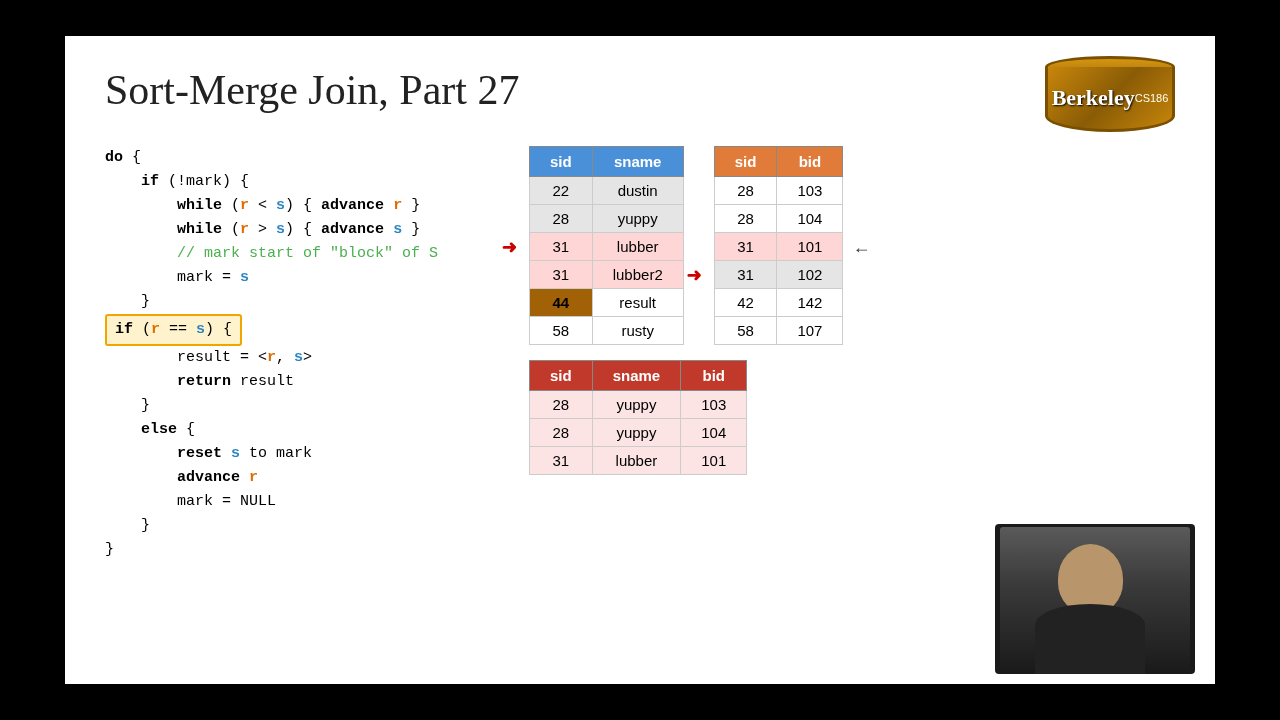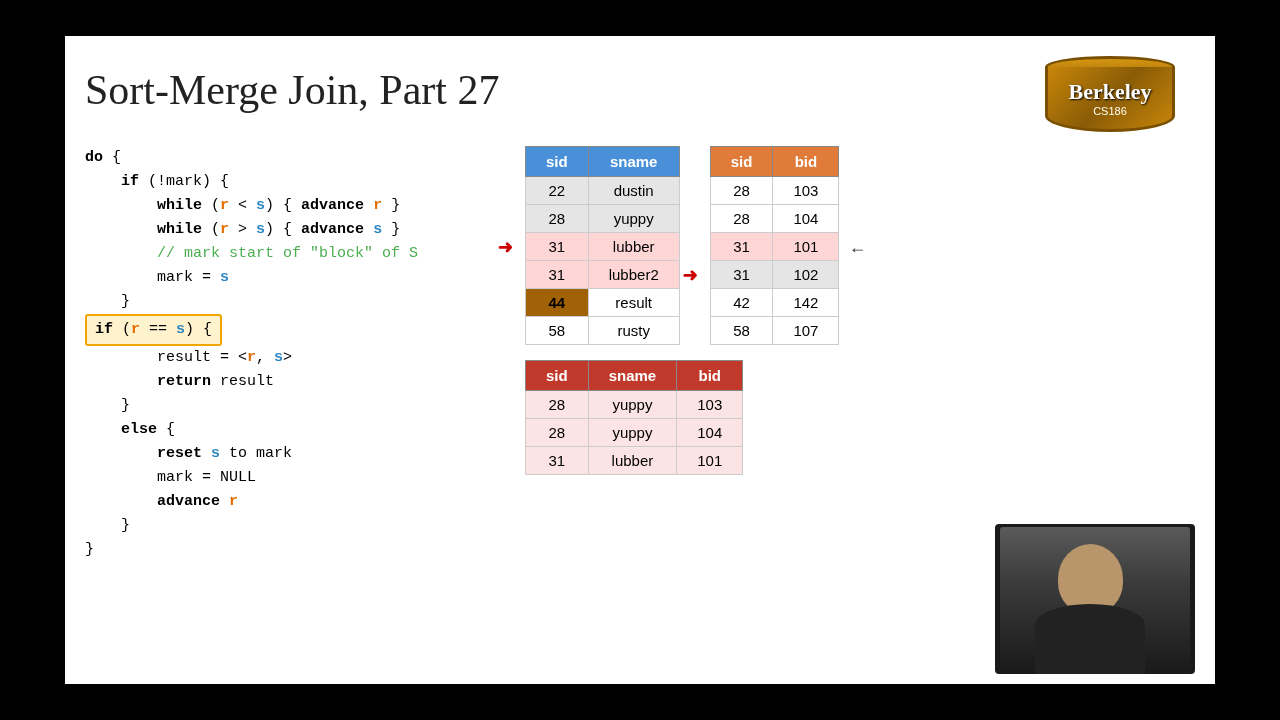--- a/index.html
+++ b/index.html
@@ -11,32 +11,32 @@
       align-items: center;
       justify-content: center;
       font-family: Arial, sans-serif;
       overflow: hidden;
     }
     #slide {
       width: 1150px;
       height: 648px;
       background: #fff;
       position: relative;
-      padding: 30px 20px;
+      padding: 30px 40px;
     }
     .title {
       font-size: 42px;
       font-weight: normal;
       color: #222;
       margin-bottom: 20px;
       font-family: 'Times New Roman', serif;
     }
     .content-area {
       display: flex;
-      gap: 20px;
+      gap: 4px;
       align-items: flex-start;
       margin-top: 32px;
     }
     .code-block {
       font-family: 'Courier New', monospace;
       font-size: 15px;
       line-height: 1.6;
       flex: 0 0 420px;
     }
     .code-line {
@@ -124,21 +124,21 @@
     .barrel-body {
       width: 130px;
       height: 65px;
       background: linear-gradient(135deg, #c8860a 0%, #8a5c06 50%, #c8860a 100%);
       border-radius: 0 0 50% 50% / 0 0 25% 25%;
       border: 3px solid #7a5000;
       border-top: none;
       display: flex;
       align-items: center;
       justify-content: center;
-      flex-direction: column;
+      flex-direction: row;
     }
     .barrel-text {
       color: #fff;
       font-size: 22px;
       font-weight: bold;
       font-family: serif;
       text-shadow: 1px 1px 2px #000;
     }
     .barrel-sub {
       color: #ffe;
@@ -218,22 +218,22 @@
       <span class="code-line">        <span class="kw">while</span> (<span class="var-r">r</span> &gt; <span class="var-s">s</span>) { <span class="kw">advance</span> <span class="var-s">s</span> }</span>
       <span class="code-line comment">        // mark start of "block" of S</span>
       <span class="code-line">        mark = <span class="var-s">s</span></span>
       <span class="code-line">    }</span>
       <span class="code-line"><span class="highlight-line"><span class="kw">if</span> (<span class="var-r">r</span> == <span class="var-s">s</span>) {</span></span>
       <span class="code-line">        result = &lt;<span class="var-r">r</span>, <span class="var-s">s</span>&gt;</span>
       <span class="code-line">        <span class="kw">return</span> result</span>
       <span class="code-line">    }</span>
       <span class="code-line">    <span class="kw">else</span> {</span>
       <span class="code-line">        <span class="kw">reset</span> <span class="var-s">s</span> to mark</span>
+      <span class="code-line">        <span class="kw">advance</span> <span class="var-r">r</span></span>
       <span class="code-line">        mark = NULL</span>
-      <span class="code-line">        <span class="kw">advance</span> <span class="var-r">r</span></span>
       <span class="code-line">    }</span>
       <span class="code-line">}</span>
     </div>
 
     <div class="tables-wrapper">
       <div class="top-tables">
 
         <div style="position:relative;">
           <table class="table-left">
             <thead>

